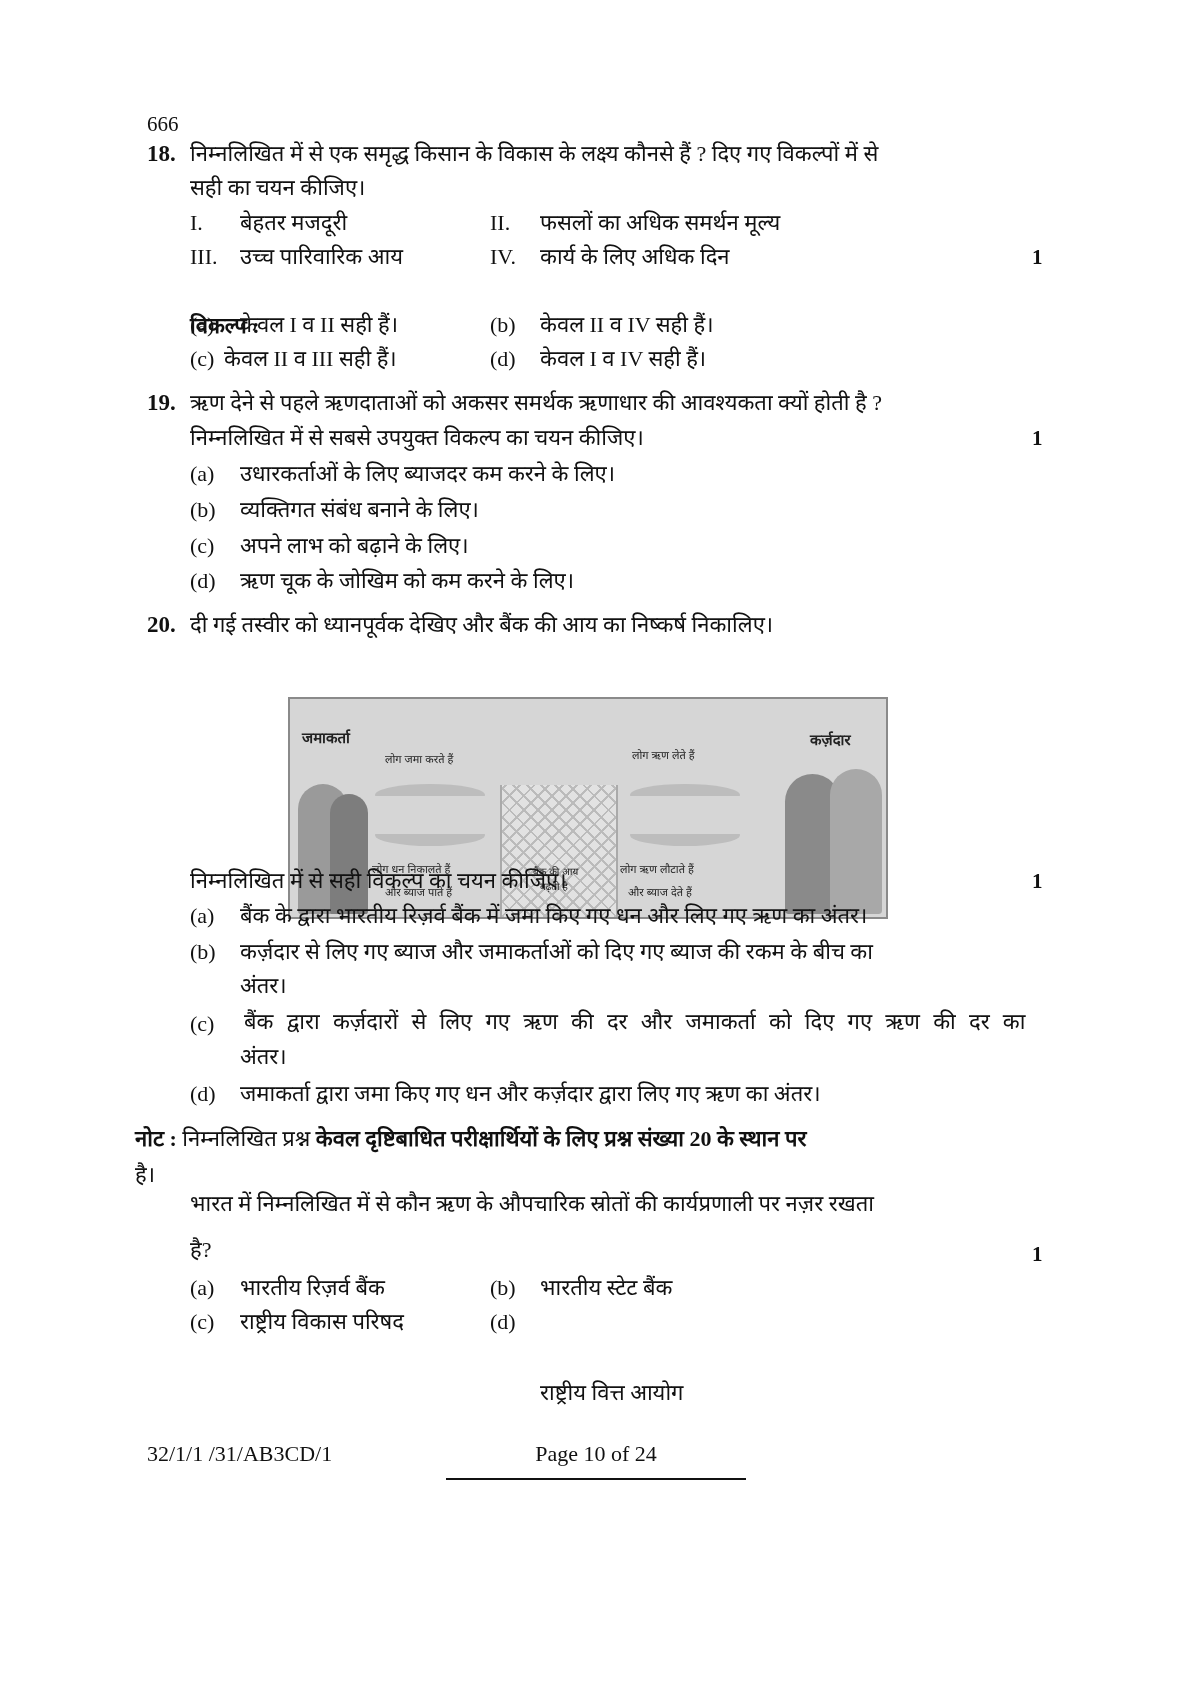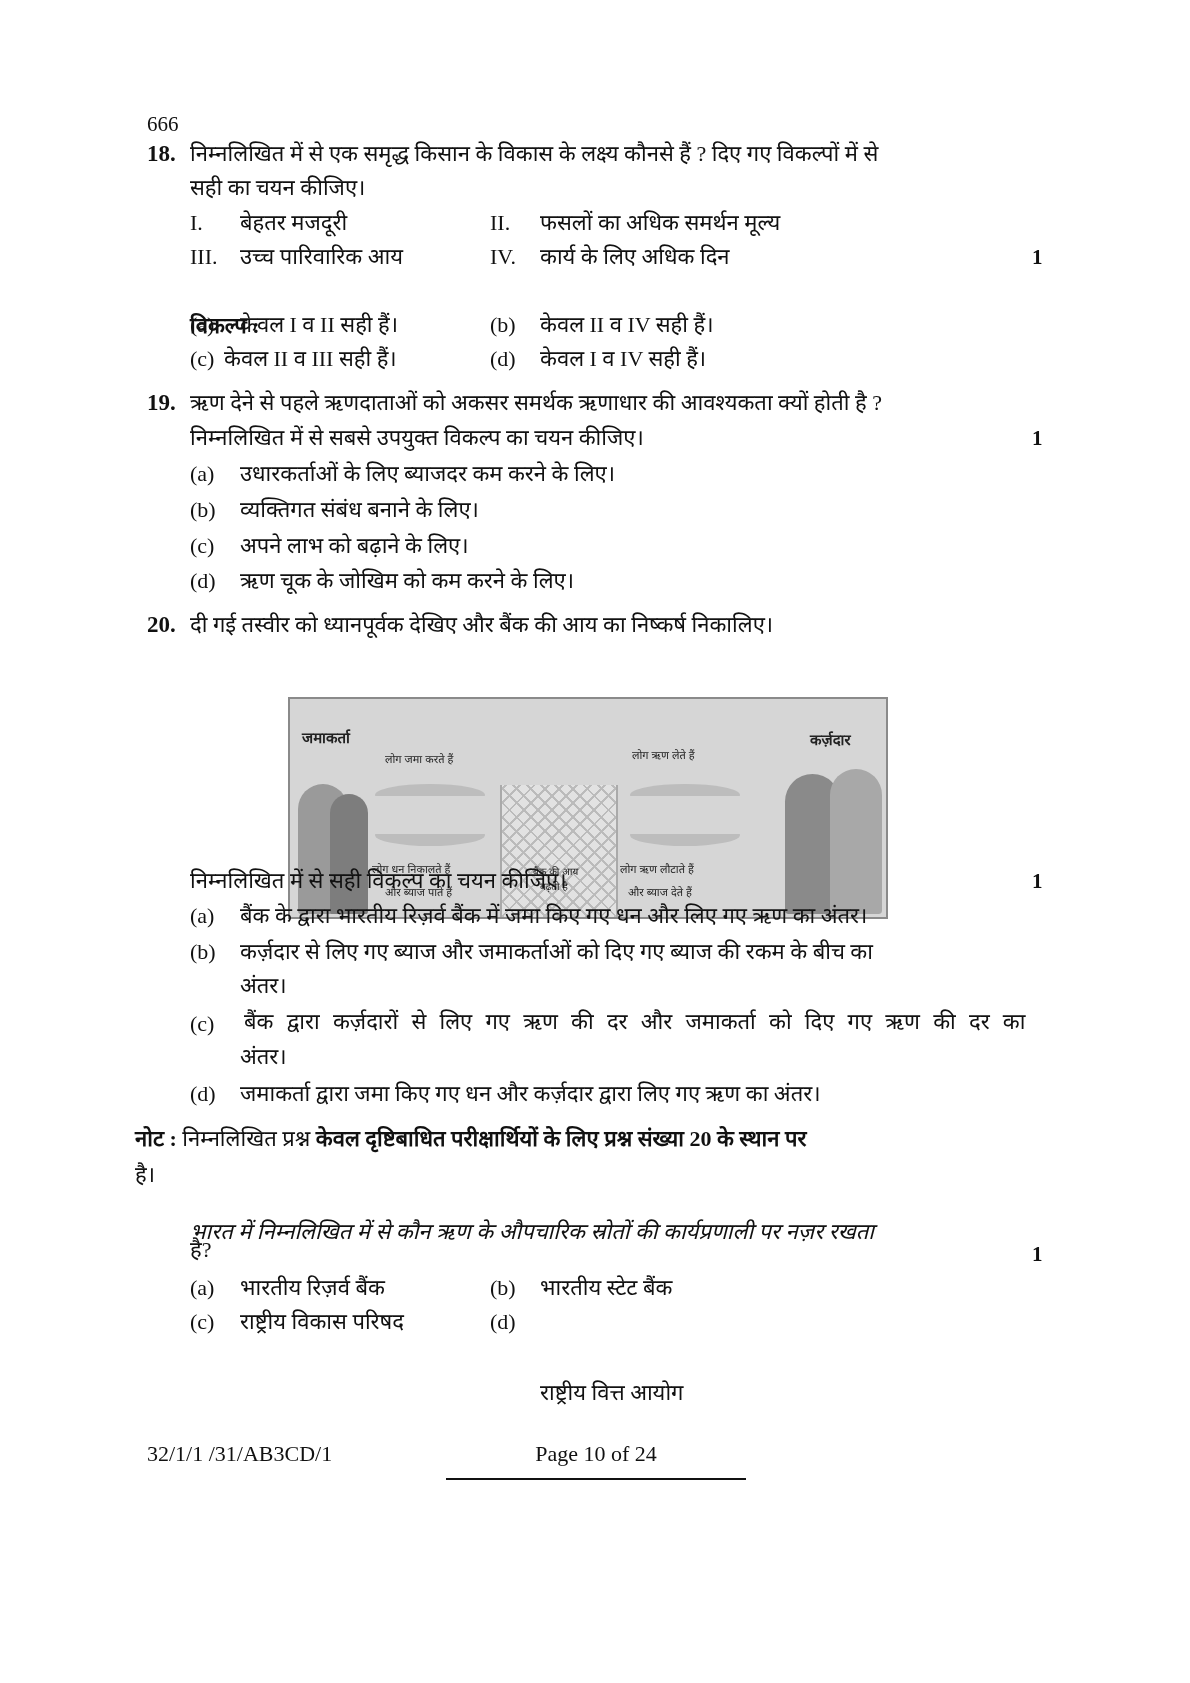--- a/index.html
+++ b/index.html
@@ -121,21 +121,21 @@
   <span class="abs text" style="left:240px;top:1040px;">अंतर।</span>
   <span class="abs text" style="left:190px;top:1077px;">(d)</span>
   <span class="abs text" style="left:240px;top:1077px;">जमाकर्ता द्वारा जमा किए गए धन और कर्ज़दार द्वारा लिए गए ऋण का अंतर।</span>
 </div>
 
 <div>
   <div class="abs text" style="left:135px;top:1122px;">
     <span class="bold">नोट :</span><span> निम्नलिखित प्रश्न </span><span class="bold">केवल दृष्टिबाधित परीक्षार्थियों के लिए प्रश्न संख्या 20 के स्थान पर</span>
   </div>
   <span class="abs text" style="left:135px;top:1158px;">है।</span>
-  <span class="abs text" style="left:190px;top:1215px;font-style:italic;">भारत में निम्नलिखित में से कौन ऋण के औपचारिक स्रोतों की कार्यप्रणाली पर नज़र रखता</span>
+  <span class="abs text" style="left:190px;top:1187px;">भारत में निम्नलिखित में से कौन ऋण के औपचारिक स्रोतों की कार्यप्रणाली पर नज़र रखता</span>
   <span class="abs text" style="left:190px;top:1233px;">है?</span>
   <span class="abs marks text" style="top:1237px;">1</span>
 
   <span class="abs text" style="left:190px;top:1271px;">(a)</span>
   <span class="abs text" style="left:240px;top:1271px;text-align:center;">भारतीय रिज़र्व बैंक</span>
   <span class="abs text" style="left:490px;top:1271px;">(b)</span>
   <span class="abs text" style="left:540px;top:1271px;">भारतीय स्टेट बैंक</span>
   <span class="abs text" style="left:190px;top:1305px;">(c)</span>
   <span class="abs text" style="left:240px;top:1305px;">राष्ट्रीय विकास परिषद</span>
   <span class="abs text" style="left:490px;top:1305px;">(d)</span>

